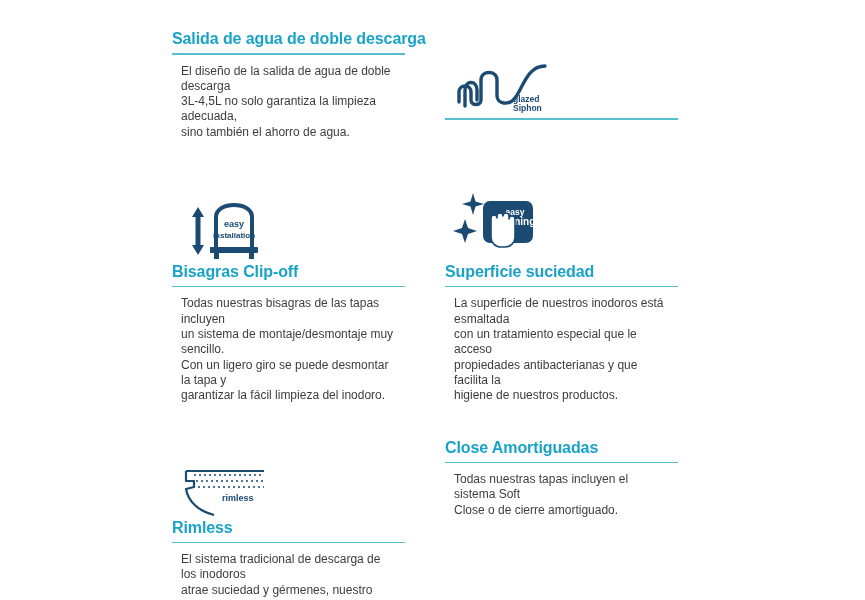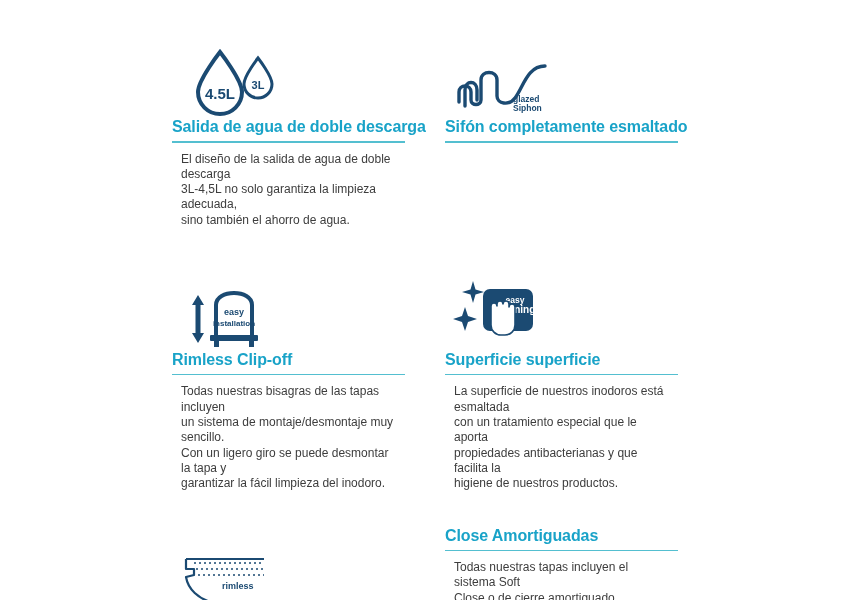--- a/index.html
+++ b/index.html
@@ -73,86 +73,77 @@
   .label-dark { fill: #1b4a72; font-family: "Liberation Sans", sans-serif; font-weight: bold; }
   .label-light { fill: #ffffff; font-family: "Liberation Sans", sans-serif; font-weight: bold; }
 </style>
 </head>
 <body>
 
 <div class="page">
   <div class="grid">
 
     <div class="feature">
-      <div class="icon-box">
-        <svg width="110" height="74" viewBox="0 0 110 74" aria-hidden="true">
-          <path class="nv" stroke-width="4" d="M40 8 C40 8 18 36 18 48 A22 22 0 0 0 62 48 C62 36 40 8 40 8 Z"></path>
-          <text class="label-dark" x="40" y="55" font-size="15" text-anchor="middle">4.5L</text>
-          <path class="nv" stroke-width="3" d="M78 14 C78 14 64 32 64 40 A14 14 0 0 0 92 40 C92 32 78 14 78 14 Z"></path>
-          <text class="label-dark" x="78" y="45" font-size="11" text-anchor="middle">3L</text>
-        </svg>
-      </div>
       <div class="feature-title">Salida de agua de doble descarga</div>
       <div class="feature-rule"></div>
       <p class="feature-body">El diseño de la salida de agua de doble descarga
 3L-4,5L no solo garantiza la limpieza adecuada,
 sino también el ahorro de agua.</p>
     </div>
 
     <div class="feature">
       <div class="icon-box">
         <svg width="110" height="68" viewBox="0 0 110 68" aria-hidden="true">
           <path class="nv" stroke-width="3.4" stroke-linecap="round" stroke-linejoin="round" d="M6 52 L6 42 C6 34 18 34 18 42 L18 50 C18 56 28 56 28 50 L28 30 C28 20 44 20 44 30 L44 46 C44 54 56 56 62 48 C70 38 74 16 92 16"></path>
           <path class="nv" stroke-width="3.4" stroke-linecap="round" stroke-linejoin="round" d="M12 56 L12 40 C12 30 24 30 24 40 L24 50"></path>
           <text class="label-dark" x="60" y="52" font-size="8.5">glazed</text>
           <text class="label-dark" x="60" y="61" font-size="8.5">Siphon</text>
         </svg>
       </div>
-      <div class="feature-title">Sifón completamente esmaltado</div>
       <div class="feature-rule"></div>
     </div>
 
     <div class="row-gap-a"></div>
     <div class="row-gap-a"></div>
 
     <div class="feature">
       <div class="icon-box">
         <svg width="110" height="76" viewBox="0 0 110 76" aria-hidden="true">
           <path class="nv" stroke-width="4" stroke-linejoin="round" d="M36 62 L36 30 C36 14 72 14 72 30 L72 62"></path>
           <rect class="nvf" x="30" y="60" width="48" height="6" rx="1"></rect>
           <rect class="nvf" x="34" y="64" width="5" height="8"></rect>
           <rect class="nvf" x="69" y="64" width="5" height="8"></rect>
           <path class="nvf" d="M18 20 L24 30 L20.5 30 L20.5 58 L24 58 L18 68 L12 58 L15.5 58 L15.5 30 L12 30 Z"></path>
           <text class="label-dark" x="54" y="40" font-size="9" text-anchor="middle">easy</text>
           <text class="label-dark" x="54" y="51" font-size="8" text-anchor="middle">installation</text>
         </svg>
       </div>
-      <div class="feature-title">Rimless Clip-off</div>
+      <div class="feature-title">Bisagras Clip-off</div>
       <div class="feature-rule"></div>
       <p class="feature-body">Todas nuestras bisagras de las tapas incluyen
 un sistema de montaje/desmontaje muy sencillo.
 Con un ligero giro se puede desmontar la tapa y
 garantizar la fácil limpieza del inodoro.</p>
     </div>
 
     <div class="feature">
       <div class="icon-box">
         <svg width="110" height="78" viewBox="0 0 110 78" aria-hidden="true">
           <path class="nvf" d="M20 8 L22.5 16.5 L31 19 L22.5 21.5 L20 30 L17.5 21.5 L9 19 L17.5 16.5 Z"></path>
           <path class="nvf" d="M12 34 L15 43 L24 46 L15 49 L12 58 L9 49 L0 46 L9 43 Z"></path>
           <rect class="nvf" x="30" y="16" width="50" height="42" rx="7"></rect>
           <text class="label-light" x="62" y="30" font-size="8.5" text-anchor="middle">easy</text>
           <text class="label-light" x="62" y="40" font-size="10" text-anchor="middle">cleaning</text>
           <path fill="#ffffff" stroke="#1b4a72" stroke-width="1.6" stroke-linejoin="round" d="M38 44 L38 33 a3 3 0 0 1 6 0 L44 31 a3 3 0 0 1 6 0 L50 31 a3 3 0 0 1 6 0 L56 34 a3 3 0 0 1 6 0 L62 52 a10 10 0 0 1 -10 10 L48 62 a10 10 0 0 1 -10 -10 Z"></path>
         </svg>
       </div>
-      <div class="feature-title">Superficie superficie</div>
+      <div class="feature-title">Superficie suciedad</div>
       <div class="feature-rule"></div>
       <p class="feature-body">La superficie de nuestros inodoros está esmaltada
-con un tratamiento especial que le aporta
+con un tratamiento especial que le acceso
 propiedades antibacterianas y que facilita la
 higiene de nuestros productos.</p>
     </div>
 
     <div class="row-gap-b"></div>
     <div class="row-gap-b"></div>
 
     <div class="feature">
       <div class="icon-box tight">
         <svg width="110" height="58" viewBox="0 0 110 58" aria-hidden="true">

